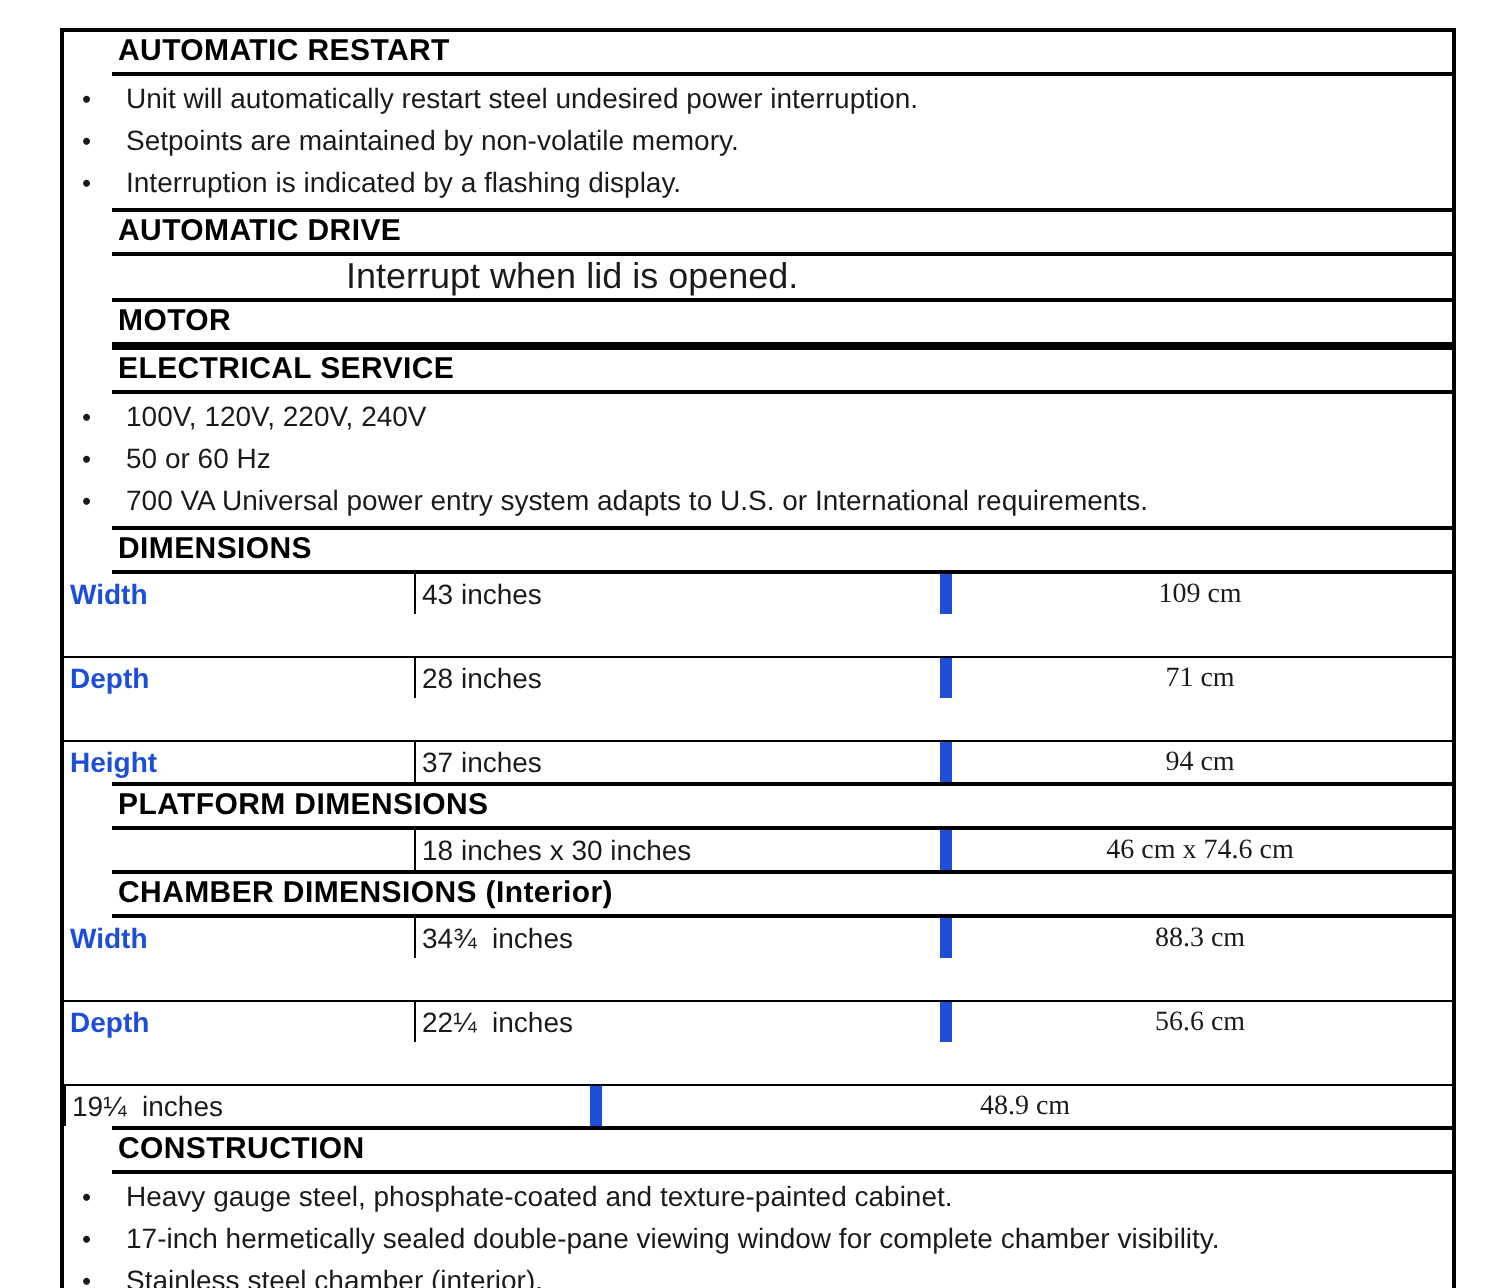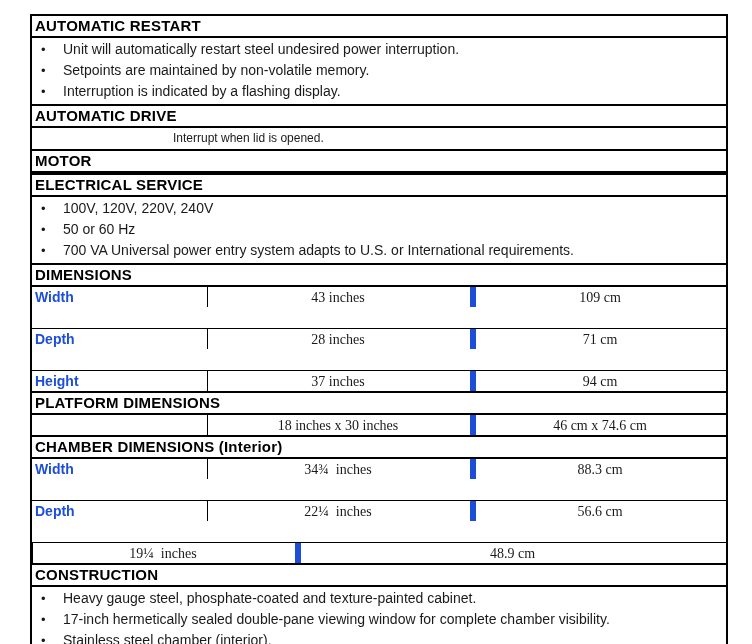--- a/index.html
+++ b/index.html
@@ -27,52 +27,53 @@
   }
   .hdr {
     font-weight: bold;
     font-size: 15px;
     line-height: 16px;
     color: #000;
     padding: 2px 4px 2px 3px;
     border-top: 2px solid #000;
     border-bottom: 2px solid #000;
     letter-spacing: 0.2px;
+    margin-left: 24px;
   }
   .hdr.first { border-top: none; }
   .bullets { padding: 1px 0 2px 0; }
   .bullet {
     display: flex;
     align-items: flex-start;
     font-size: 14px;
     line-height: 19px;
     padding: 1px 4px 1px 9px;
   }
   .bullet .dot {
     flex: none;
     width: 22px;
     font-size: 13px;
     line-height: 19px;
   }
   .note {
-    font-size: 12px;
+    font-size: 18px;
     line-height: 19px;
     padding: 1px 16px 1px 141px;
   }
   .grid-row { display: flex; align-items: stretch; }
   .grid-row:not(:first-child) { border-top: 1px solid #000; margin-top: 21px; }
   .cell {
     box-sizing: border-box;
     font-size: 14px;
     line-height: 17px;
     padding: 2px 5px 1px 3px;
     min-height: 20px;
   }
   .c1 { width: 175px; font-weight: bold; color: #1d4ed8; }
-  .c2 { width: 263px; text-align: center; border-left: 1px solid #000; font-family: Liberation Serif, serif; }
+  .c2 { width: 263px; border-left: 1px solid #000; }
   .c3 { flex: 1; text-align: center; border-left: 6px solid #1d4ed8; font-family: Liberation Serif, serif; }
 </style>
 </head>
 <body>
 
 <div class="page">
   <div class="spec-table">
 
     <div class="hdr first">AUTOMATIC RESTART</div>
     <div class="bullets">

